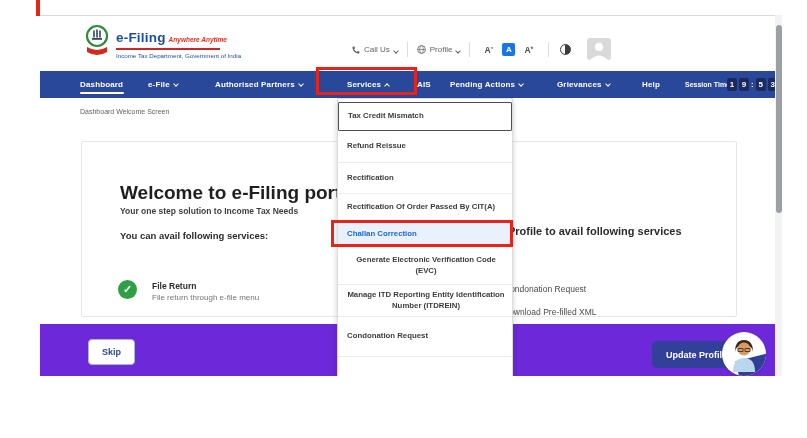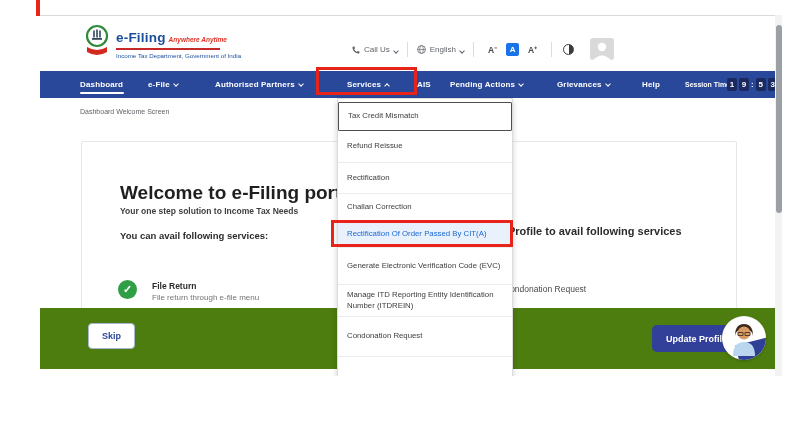--- a/index.html
+++ b/index.html
@@ -52,29 +52,29 @@
   .subtitle { position:absolute; left:80px; top:190px; font-size:8.5px; font-weight:bold; color:#3f3f3f; white-space:nowrap; z-index:1; }
   .svc-head { position:absolute; left:80px; top:214px; font-size:9.5px; font-weight:bold; color:#2c2c2c; white-space:nowrap; z-index:1; }
   .check { position:absolute; left:78px; top:264px; width:19px; height:19px; border-radius:50%; background:#2f9e44; color:#fff; font-size:11px; font-weight:bold; display:flex; align-items:center; justify-content:center; z-index:1; }
   .fr-title { position:absolute; left:112px; top:265px; font-size:8.5px; font-weight:bold; color:#2c2c2c; z-index:1; }
   .fr-desc { position:absolute; left:112px; top:277px; font-size:8px; color:#757575; z-index:1; }
   .r-head { position:absolute; left:468px; top:209px; font-size:11px; font-weight:bold; color:#2c2c2c; white-space:nowrap; z-index:1; }
   .r-item1 { position:absolute; left:464px; top:268px; font-size:8.5px; color:#4a4a4a; white-space:nowrap; z-index:1; }
   .r-item2 { position:absolute; left:463px; top:291px; font-size:8.5px; color:#4a4a4a; white-space:nowrap; z-index:1; }
 
   
-  .foot { position:absolute; left:0; top:292px; width:736px; height:61px; background:#4d7c0f; z-index:3; }
+  .foot { position:absolute; left:0; top:308px; width:736px; height:61px; background:#6d28d9; z-index:3; }
   .skip-btn { position:absolute; left:48px; top:15px; width:47px; height:26px; background:#fff; border:1px solid #a9b6d6; border-radius:4px; color:#2a4899; font-size:9px; font-weight:bold; display:flex; align-items:center; justify-content:center; cursor:pointer; }
   .upd-btn { position:absolute; left:612px; top:17px; width:99px; height:27px; background:#32409a; border:none; border-radius:5px; color:#fff; font-size:9px; font-weight:bold; text-align:left; padding-left:14px; cursor:pointer; }
   .upd-avatar { position:absolute; left:682px; top:8px; width:44px; height:44px; border-radius:50%; background:#fff; box-shadow:0 1px 3px rgba(0,0,0,0.2); overflow:hidden; }
   .upd-avatar .flag { position:absolute; left:16px; top:25px; width:34px; height:26px; background:#2f3f96; transform:rotate(-14deg); }
 
   
   .dd { position:absolute; left:297px; top:82px; width:176px; height:279px; background:#fff; border:1px solid #dcdcdc; box-shadow:0 3px 6px rgba(0,0,0,0.18); z-index:5; padding-top:3px; }
-  .dd-item { display:flex; align-items:center; padding:0 7px 0 9px; font-size:7.8px; font-weight:normal; color:#3c3c3c; line-height:1.4; border-bottom:1px solid #ededed; cursor:pointer; }
+  .dd-item { display:flex; align-items:center; padding:0 7px 0 9px; font-size:7.8px; font-weight:bold; color:#3c3c3c; line-height:1.4; border-bottom:1px solid #ededed; cursor:pointer;text-align:center; }
   .dd-item:nth-child(1){ height:29px; border:1.5px solid #4f4f4f; border-radius:1px; }
   .dd-item:nth-child(2){ height:32px; }
   .dd-item:nth-child(3){ height:31px; }
   .dd-item:nth-child(4){ height:27px; }
   .dd-item:nth-child(5){ height:27px; background:#e9f1fd; color:#1967d2; }
   .dd-item:nth-child(6){ height:37px; }
   .dd-item:nth-child(7){ height:32px; }
   .dd-item:nth-child(8){ height:40px; }
   .dd-item:nth-child(9){ height:23px; border-bottom:none; }
 
@@ -127,21 +127,21 @@
         </span>
         <span class="hdiv"></span>
         <span class="hctl">
           <span class="hicon">
             <svg width="9" height="9" viewBox="0 0 16 16">
                 <circle cx="8" cy="8" r="7" fill="none" stroke="#5f6368" stroke-width="1.4"></circle>
                 <ellipse cx="8" cy="8" rx="3.2" ry="7" fill="none" stroke="#5f6368" stroke-width="1.2"></ellipse>
                 <line x1="1" y1="8" x2="15" y2="8" stroke="#5f6368" stroke-width="1.2"></line>
               </svg>
           </span>
-          <span>English</span>
+          <span>Profile</span>
           <span class="chev"></span>
         </span>
         <span class="hdiv"></span>
         <span class="fontctl">A⁻</span>
         <span class="abox">A</span>
         <span class="fontctl">A⁺</span>
         <span class="hdiv"></span>
         <span class="contrast"></span>
         <span class="havatar">
           <svg width="22" height="20" viewBox="0 0 22 20">
@@ -203,24 +203,24 @@
       <div class="dd-item">
           <span>Tax Credit Mismatch</span>
         </div>
       <div class="dd-item">
           <span>Refund Reissue</span>
         </div>
       <div class="dd-item">
           <span>Rectification</span>
         </div>
       <div class="dd-item">
+          <span>Rectification Of Order Passed By CIT(A)</span>
+        </div>
+      <div class="dd-item">
           <span>Challan Correction</span>
-        </div>
-      <div class="dd-item">
-          <span>Rectification Of Order Passed By CIT(A)</span>
         </div>
       <div class="dd-item">
           <span>Generate Electronic Verification Code (EVC)</span>
         </div>
       <div class="dd-item">
           <span>Manage ITD Reporting Entity Identification Number (ITDREIN)</span>
         </div>
       <div class="dd-item">
           <span>Condonation Request</span>
         </div>

